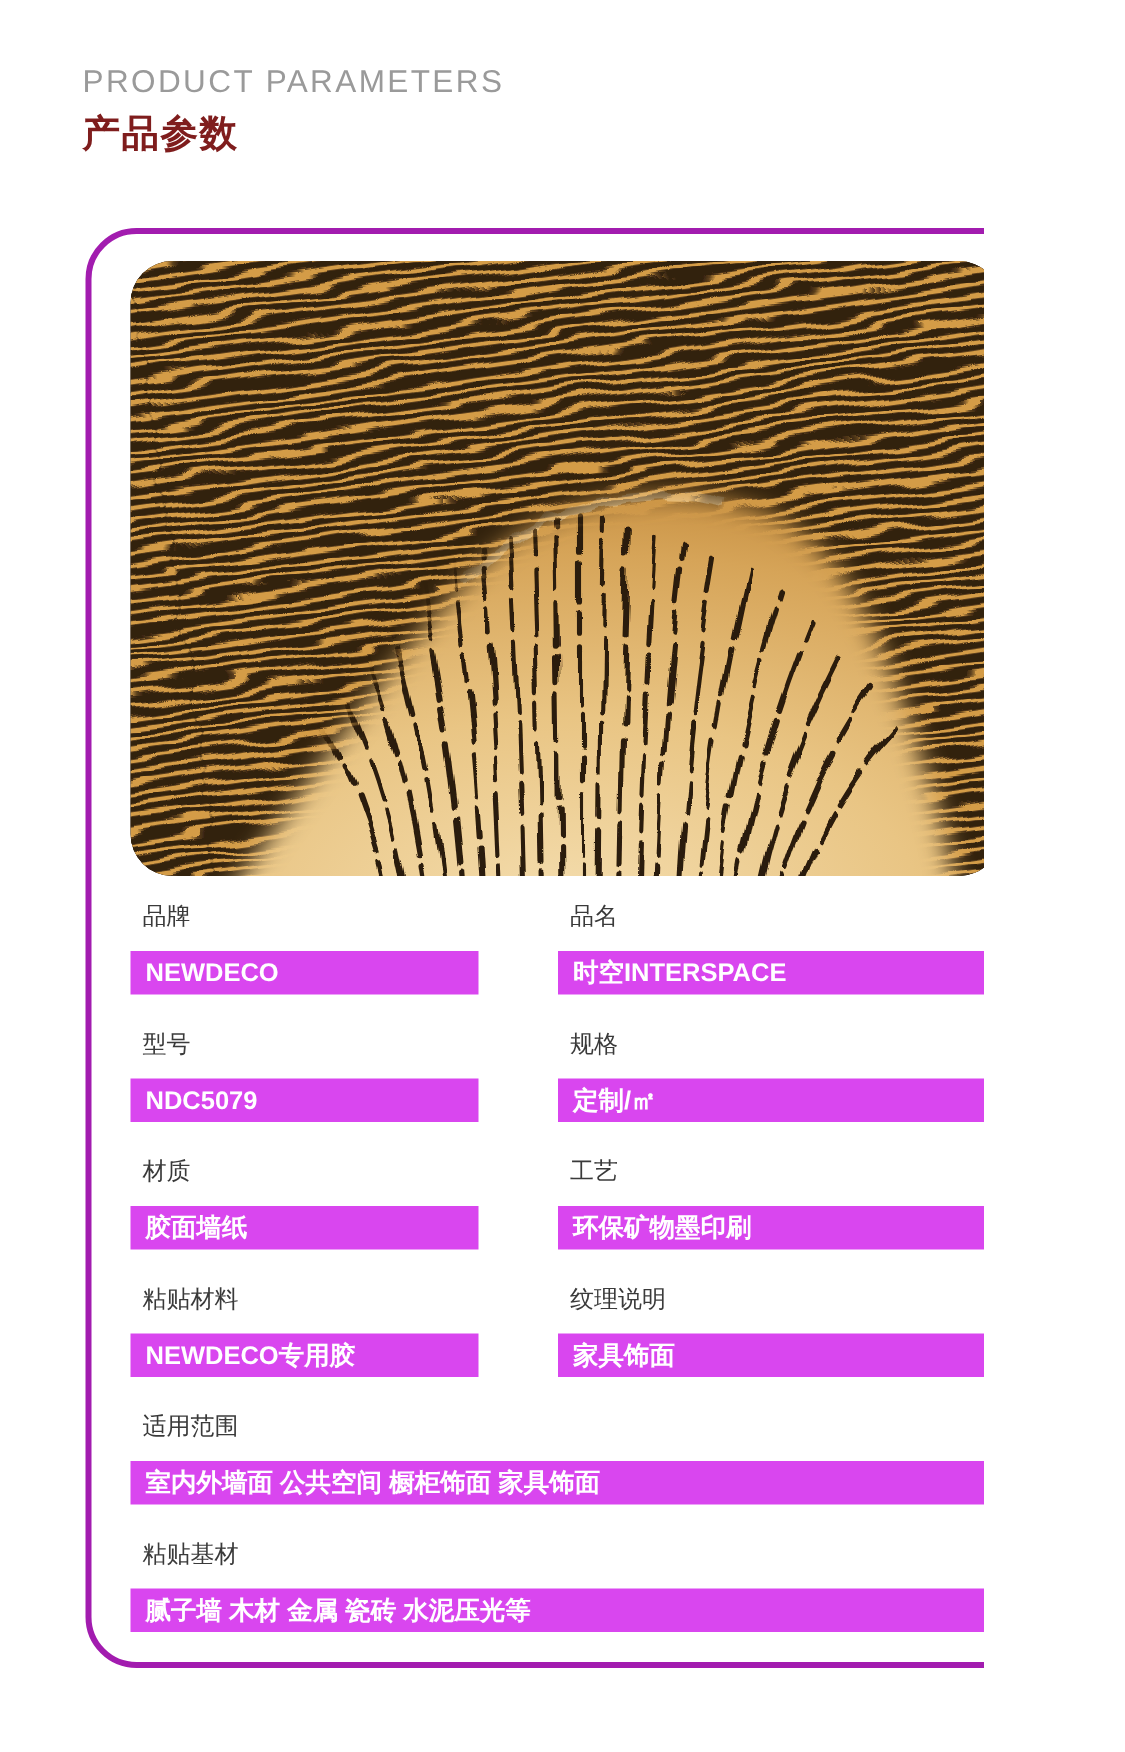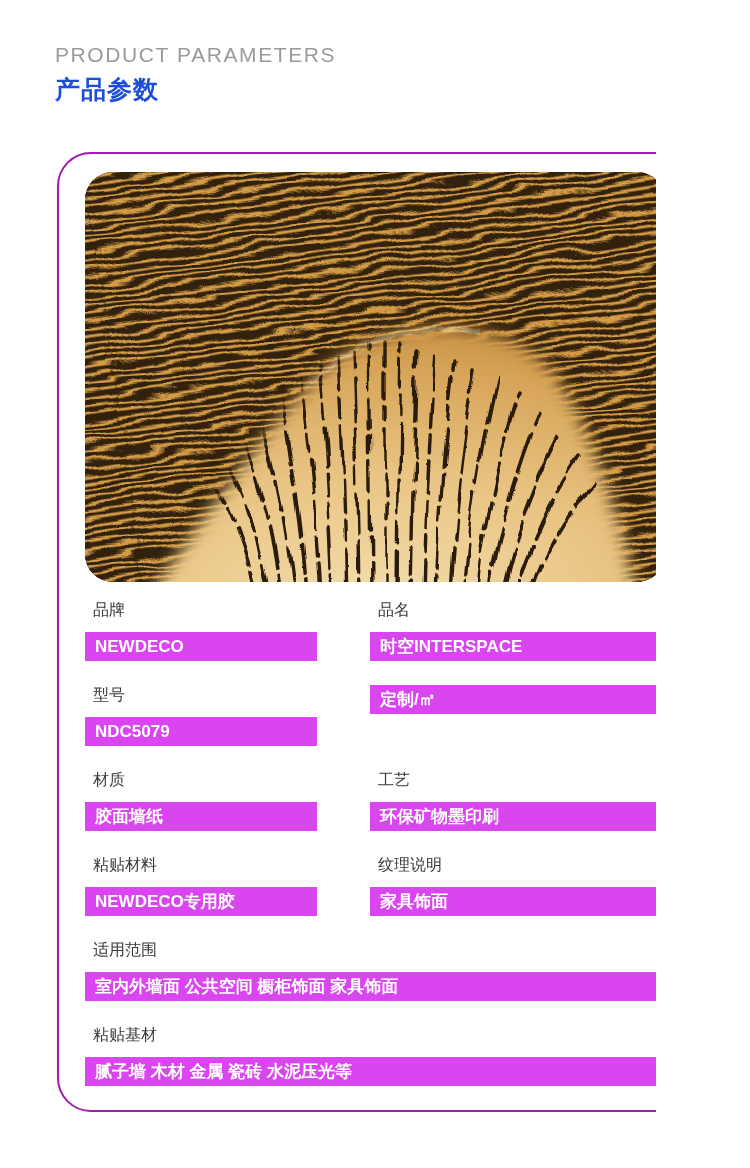--- a/index.html
+++ b/index.html
@@ -1,24 +1,24 @@
 <!DOCTYPE html>
 <html><head>
 <meta charset="utf-8">
 <style>
   html,body{margin:0;padding:0;background:#fff;}
   .page{position:relative;width:656px;height:1168px;background:#ffffff;overflow:hidden;
         font-family:"Liberation Sans","DejaVu Sans",sans-serif;}
   
   .hdr{position:absolute;left:55px;top:42px;}
   .title-en{font-size:21px;color:#9a9a9a;letter-spacing:1.6px;line-height:26px;}
-  .title-zh{font-size:25px;color:#1d4ed8;font-weight:bold;letter-spacing:1px;line-height:32px;margin-top:5px;}
+  .title-zh{font-size:25px;color:#7f1d1d;font-weight:bold;letter-spacing:1px;line-height:32px;margin-top:5px;}
   
   .card{position:absolute;left:57px;top:152px;width:645px;height:960px;box-sizing:border-box;
-        border:2px solid #a21caf;border-radius:34px;background:#fff;}
+        border:4px solid #a21caf;border-radius:34px;background:#fff;}
   .product-image{position:absolute;left:26px;top:18px;width:580px;height:410px;
                  border-radius:28px;overflow:hidden;background:#32200e;}
   .product-image svg{display:block;}
   
   .params{position:absolute;left:26px;top:446px;width:578px;display:flex;flex-wrap:wrap;
           justify-content:space-between;align-content:flex-start;}
   .param{margin-bottom:24px;}
   .param.half:nth-child(odd){width:232px;}
   .param.half:nth-child(even){width:293px;}
   .param.full{width:578px;}
@@ -118,20 +118,21 @@
     <div class="param-label">品名</div>
     <div class="param-value">时空INTERSPACE</div>
   </div>
 
   <div class="param half">
     <div class="param-label">型号</div>
     <div class="param-value">NDC5079</div>
   </div>
 
   <div class="param half">
+    <div class="param-label">规格</div>
     <div class="param-value">定制/㎡</div>
   </div>
 
   <div class="param half">
     <div class="param-label">材质</div>
     <div class="param-value">胶面墙纸</div>
   </div>
 
   <div class="param half">
     <div class="param-label">工艺</div>

